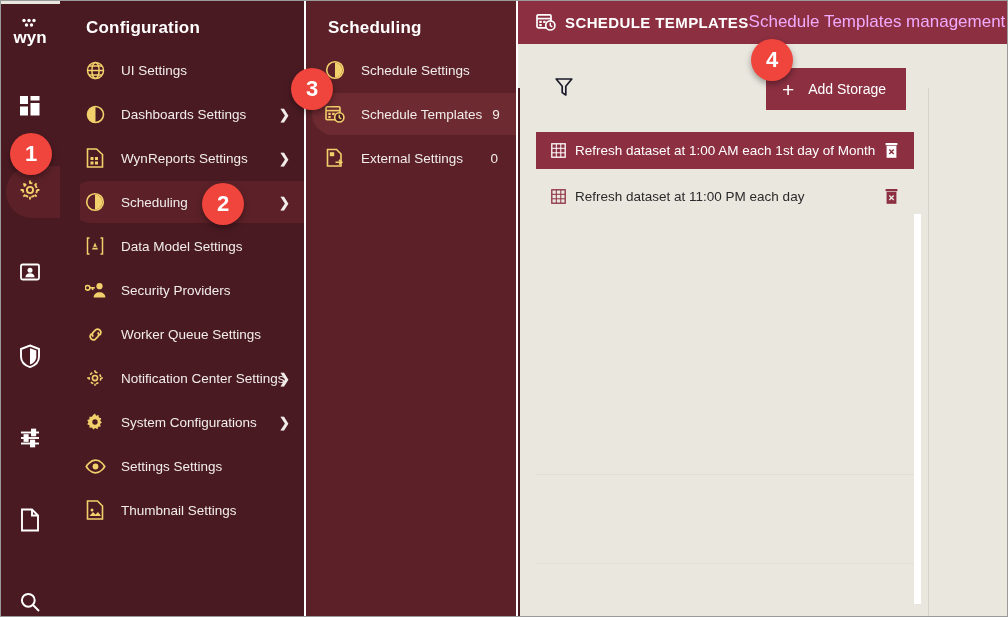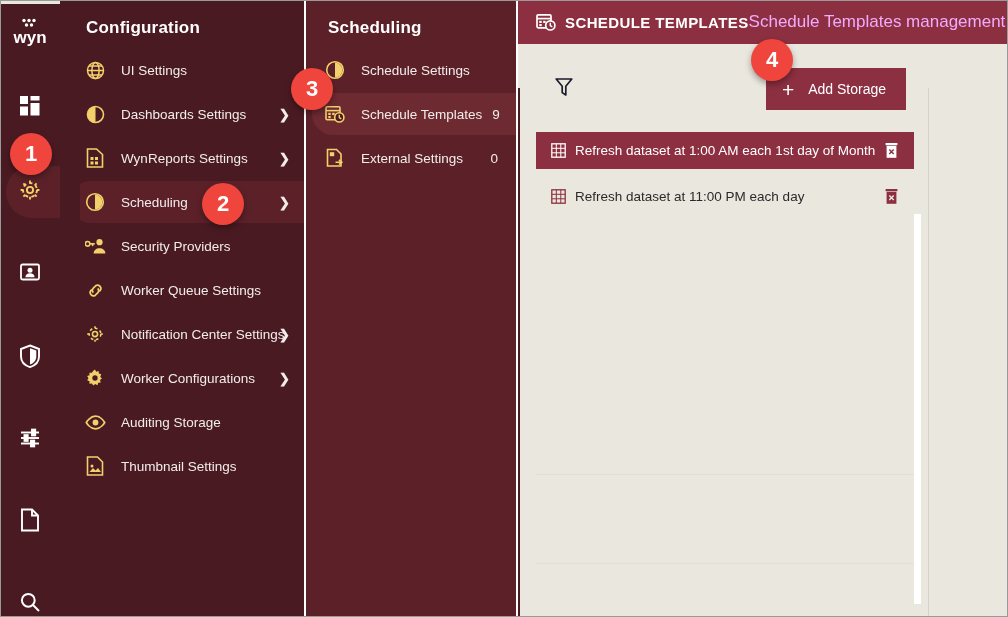--- a/index.html
+++ b/index.html
@@ -496,20 +496,31 @@
         <span class="mi-icon">
           <svg width="20" height="20" viewBox="0 0 20 20">
             <circle cx="10" cy="10" r="8.3" fill="none" stroke="#F2D06B" stroke-width="1.6"></circle>
             <path d="M10 2.6a7.4 7.4 0 0 1 0 14.8z" fill="#F2D06B"></path>
           </svg>
         </span>
         <span class="mi-label">Scheduling</span>
         <span class="mi-chev">❯</span>
       </div>
 
+      <div class="menu-item">
+        <span class="mi-icon">
+          <svg width="20" height="20" viewBox="0 0 20 20" fill="none" stroke="#F2D06B" stroke-width="1.5">
+            <path d="M4.5 2h-2v16h2"></path>
+              <path d="M15.5 2h2v16h-2"></path>
+            <path d="M10 6.5 13 13.5H7z" fill="#F2D06B" stroke="none"></path>
+            <line x1="8.2" y1="11.3" x2="11.8" y2="11.3" stroke="#4A1A22" stroke-width="1"></line>
+          </svg>
+        </span>
+        <span class="mi-label">Data Model Settings</span>
+      </div>
 
       <div class="menu-item">
         <span class="mi-icon">
           <svg width="21" height="18" viewBox="0 0 21 18">
             <circle cx="14.5" cy="5.2" r="3.1" fill="#F2D06B"></circle>
             <path d="M8.6 16.5c0-3.3 2.7-5.3 5.9-5.3s5.9 2 5.9 5.3z" fill="#F2D06B"></path>
             <circle cx="2.6" cy="6.8" r="2.3" fill="none" stroke="#F2D06B" stroke-width="1.6"></circle>
             <path d="M4.8 6.8h5" stroke="#F2D06B" stroke-width="1.6"></path>
             <path d="M7.6 6.8v2.3" stroke="#F2D06B" stroke-width="1.6"></path>
           </svg>
@@ -539,32 +550,32 @@
         <span class="mi-chev">❯</span>
       </div>
 
       <div class="menu-item">
         <span class="mi-icon">
           <svg width="20" height="20" viewBox="0 0 24 24">
             <path d="M12 1.8l1.4 2.6 2.9-.7.3 3 2.9.9-1.2 2.8 2 2.2-2.3 1.9.9 2.8-3 .4-.9 2.9-2.7-1.3-2.4 1.8-1.6-2.5-3 .2.1-3-2.8-1.1 1.6-2.5-1.6-2.5 2.8-1.1-.1-3 3 .2 1.6-2.5z" fill="#F2D06B"></path>
             <circle cx="12" cy="12" r="3.2" fill="#4A1A22"></circle>
           </svg>
         </span>
-        <span class="mi-label">Worker Configurations</span>
+        <span class="mi-label">System Configurations</span>
         <span class="mi-chev">❯</span>
       </div>
 
       <div class="menu-item">
         <span class="mi-icon">
           <svg width="21" height="15" viewBox="0 0 21 15">
             <path d="M10.5 1.2C5 1.2 1.3 7.5 1.3 7.5S5 13.8 10.5 13.8 19.7 7.5 19.7 7.5 16 1.2 10.5 1.2z" fill="none" stroke="#F2D06B" stroke-width="1.7"></path>
             <circle cx="10.5" cy="7.5" r="2.9" fill="#F2D06B"></circle>
           </svg>
         </span>
-        <span class="mi-label">Auditing Storage</span>
+        <span class="mi-label">Settings Settings</span>
       </div>
 
       <div class="menu-item">
         <span class="mi-icon">
           <svg width="18" height="20" viewBox="0 0 18 20">
             <path d="M1.5 1h10l5 5v13h-15z" fill="none" stroke="#F2D06B" stroke-width="1.6"></path>
             <circle cx="6" cy="10" r="1.5" fill="#F2D06B"></circle>
             <path d="M3.5 16l3.5-4 2.5 2.6 2.5-2.6 3 4z" fill="#F2D06B"></path>
           </svg>
         </span>

